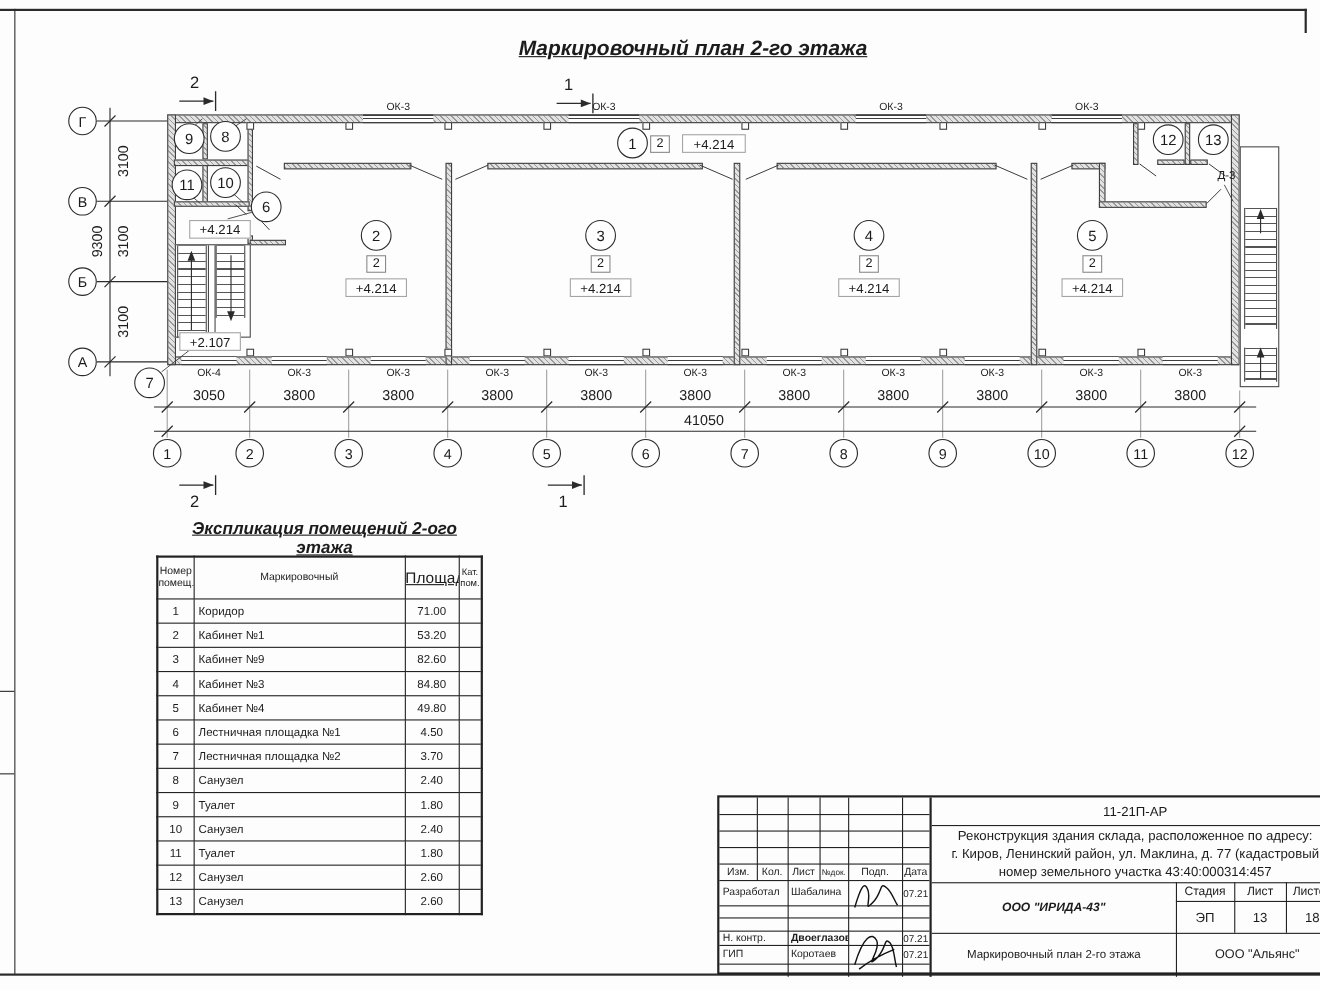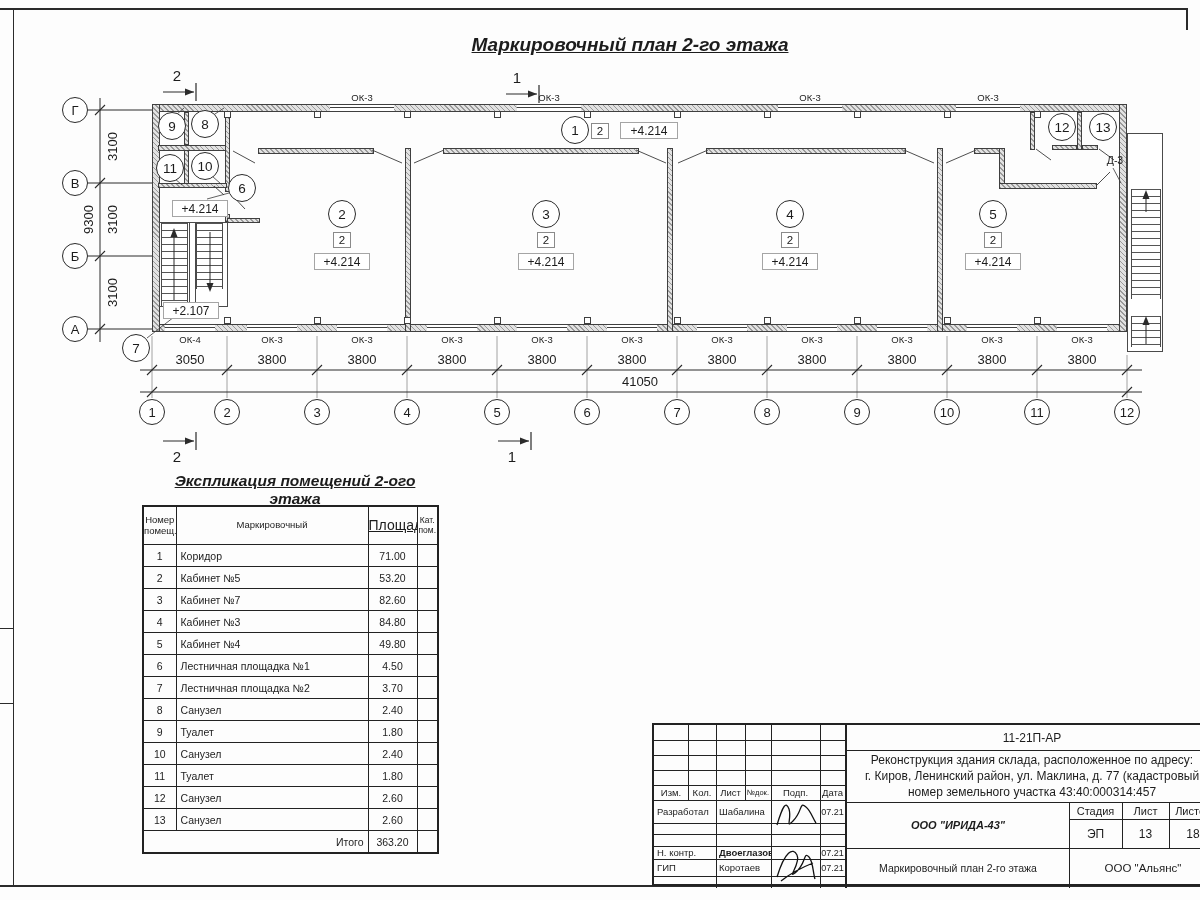--- a/index.html
+++ b/index.html
@@ -350,27 +350,27 @@
         <th style="white-space:normal;font-size:8.5px;">Кат. пом.</th>
       </tr>
       <tr>
             <td class="c">1</td>
             <td class="n">Коридор</td>
             <td class="c">71.00</td>
             <td></td>
           </tr>
       <tr>
             <td class="c">2</td>
-            <td class="n">Кабинет №5</td>
+            <td class="n">Кабинет №1</td>
             <td class="c">53.20</td>
             <td></td>
           </tr>
       <tr>
             <td class="c">3</td>
-            <td class="n">Кабинет №7</td>
+            <td class="n">Кабинет №9</td>
             <td class="c">82.60</td>
             <td></td>
           </tr>
       <tr>
             <td class="c">4</td>
             <td class="n">Кабинет №3</td>
             <td class="c">84.80</td>
             <td></td>
           </tr>
       <tr>
@@ -420,25 +420,20 @@
             <td class="n">Санузел</td>
             <td class="c">2.60</td>
             <td></td>
           </tr>
       <tr>
             <td class="c">13</td>
             <td class="n">Санузел</td>
             <td class="c">2.60</td>
             <td></td>
           </tr>
-      <tr style="height:16px;">
-        <td colspan="2" class="r">Итого</td>
-        <td class="c">363.20</td>
-        <td></td>
-      </tr>
     </tbody>
       </table>
   </div>
 
   <div class="tb">
 
     <div class="v" style="left:34px;top:0;height:75px;"></div>
     <div class="v" style="left:62px;top:0;height:163px;"></div>
     <div class="v" style="left:91px;top:0;height:75px;"></div>
     <div class="v" style="left:117px;top:0;height:163px;"></div>

